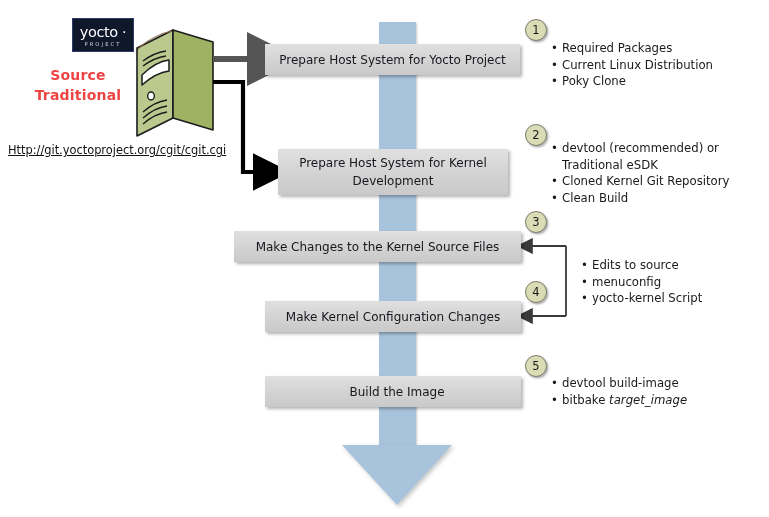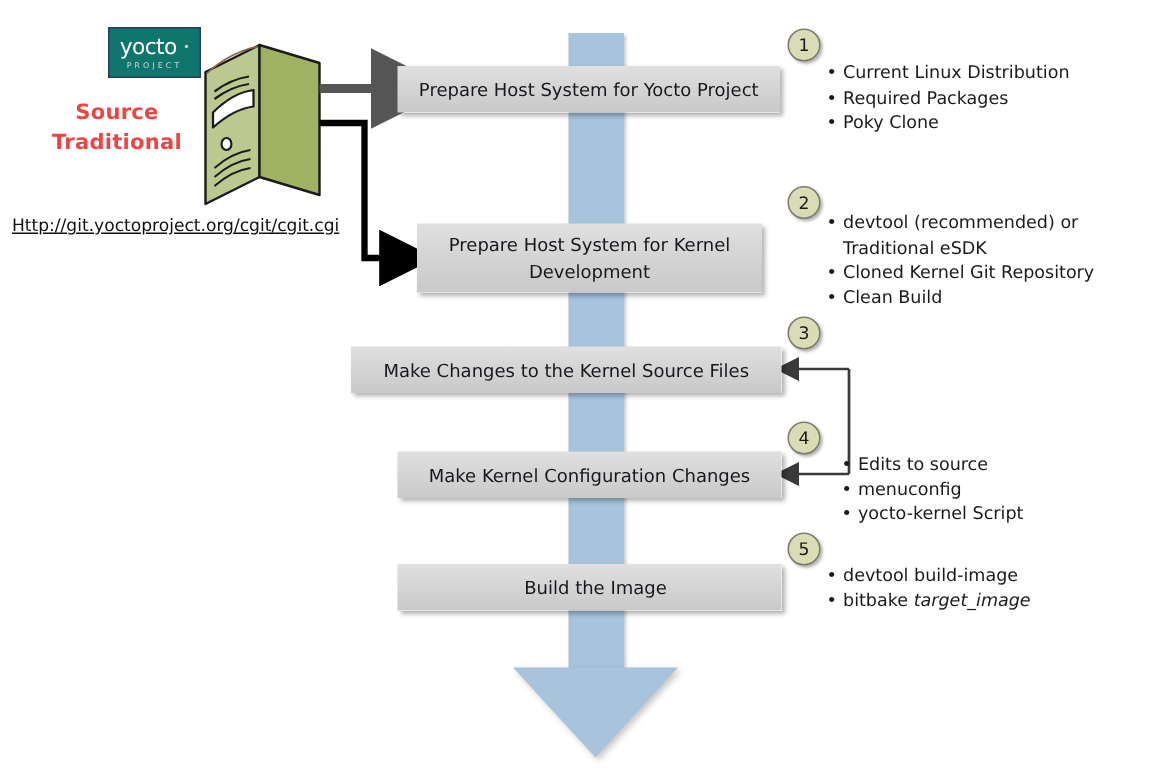--- a/index.html
+++ b/index.html
@@ -68,21 +68,21 @@
   }
   .bullets .b:before{
     content:"\2022";
     position:absolute;left:1px;top:0;
   }
   .ital{font-style:italic;}
 
   
   .logo-box{
     position:absolute;
-    background:#0f766e;
+    background:#0f172a;
     border:1.6px solid #2b3a66;
     box-sizing:border-box;
     overflow:hidden;
   }
   .logo-main{
     position:absolute;left:0;right:0;top:5px;
     text-align:center;color:#ffffff;
     font-size:14.5px;letter-spacing:-.4px;
   }
   .logo-sub{
@@ -178,33 +178,33 @@
 
   <div class="pbox" style="left:265px;top:376px;width:256px;height:31px;z-index:5;padding-left:16px;">Build the Image</div>
 
   <div class="numcircle" style="left:525px;top:19px;z-index:6;">1</div>
   <div class="numcircle" style="left:525px;top:124px;z-index:6;">2</div>
   <div class="numcircle" style="left:525px;top:211px;z-index:6;">3</div>
   <div class="numcircle" style="left:525px;top:281px;z-index:6;">4</div>
   <div class="numcircle" style="left:525px;top:355px;z-index:6;">5</div>
 
   <div class="bullets" style="left:550px;top:40px;width:215px;z-index:6;">
+    <div class="b">Required Packages</div>
     <div class="b">Current Linux Distribution</div>
-    <div class="b">Required Packages</div>
     <div class="b">Poky Clone</div>
   </div>
 
   <div class="bullets" style="left:550px;top:140px;width:215px;z-index:6;">
     <div class="b">devtool (recommended) or
 Traditional eSDK</div>
     <div class="b">Cloned Kernel Git Repository</div>
     <div class="b">Clean Build</div>
   </div>
 
-  <div class="bullets" style="left:560px;top:257px;width:180px;z-index:6;margin-top:44px;">
+  <div class="bullets" style="left:580px;top:257px;width:180px;z-index:6;">
     <div class="b">Edits to source</div>
     <div class="b">menuconfig</div>
     <div class="b">yocto-kernel Script</div>
   </div>
 
   <div class="bullets" style="left:550px;top:375px;width:200px;z-index:6;">
     <div class="b">devtool build-image</div>
     <div class="b"><span>bitbake </span><span class="ital">target_image</span></div>
   </div>
 

